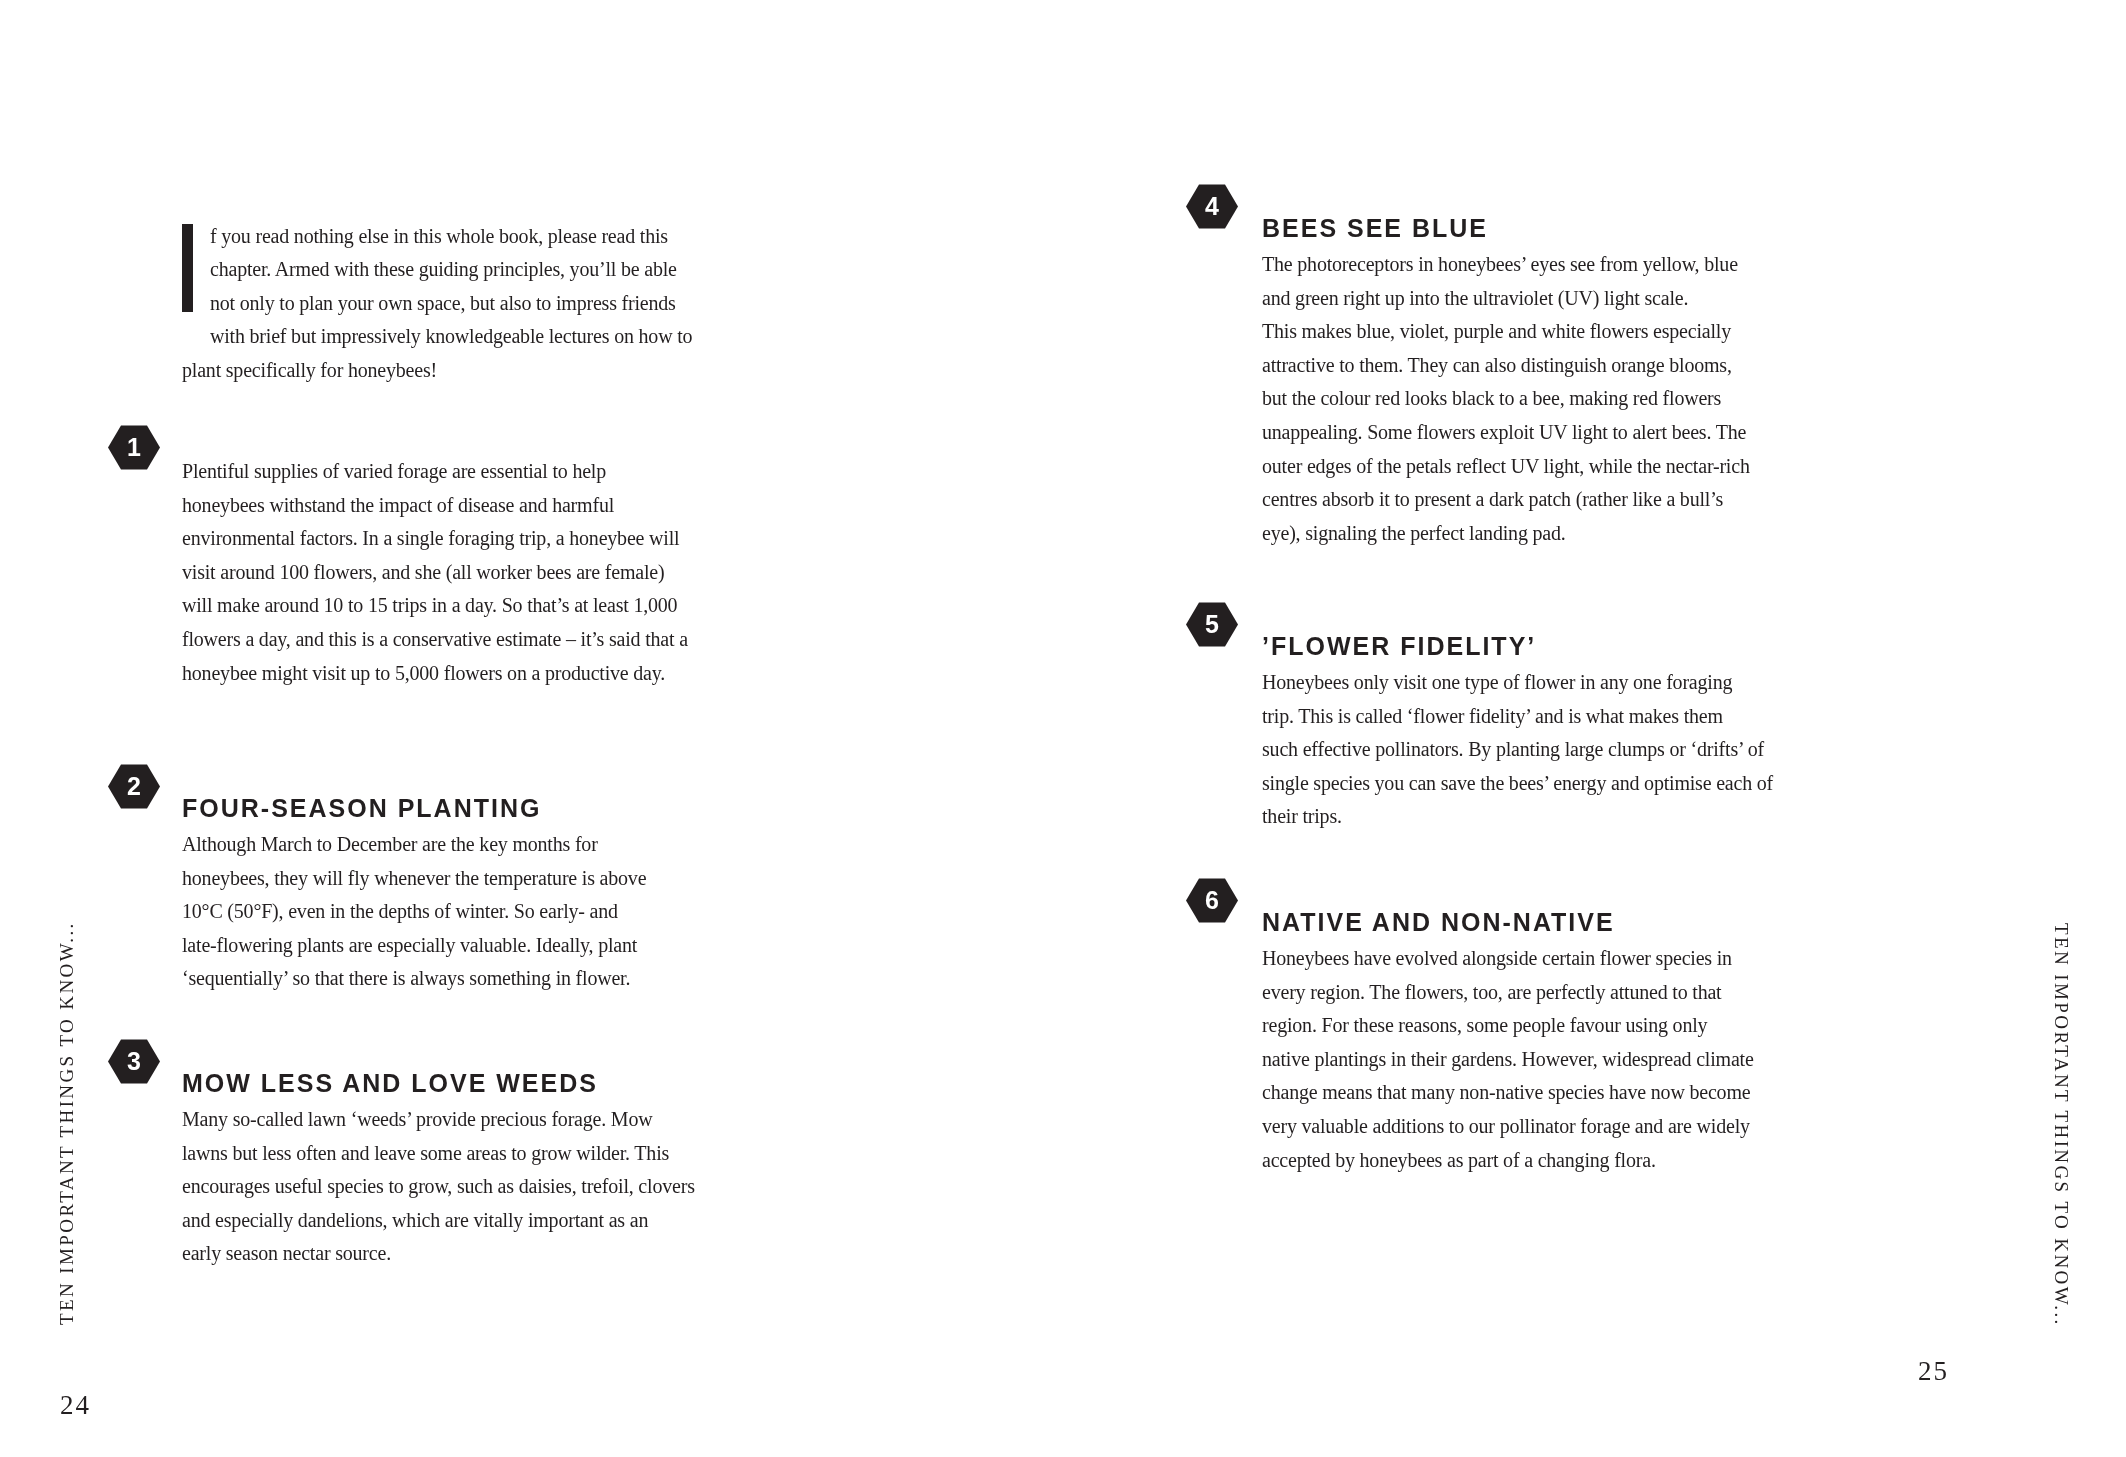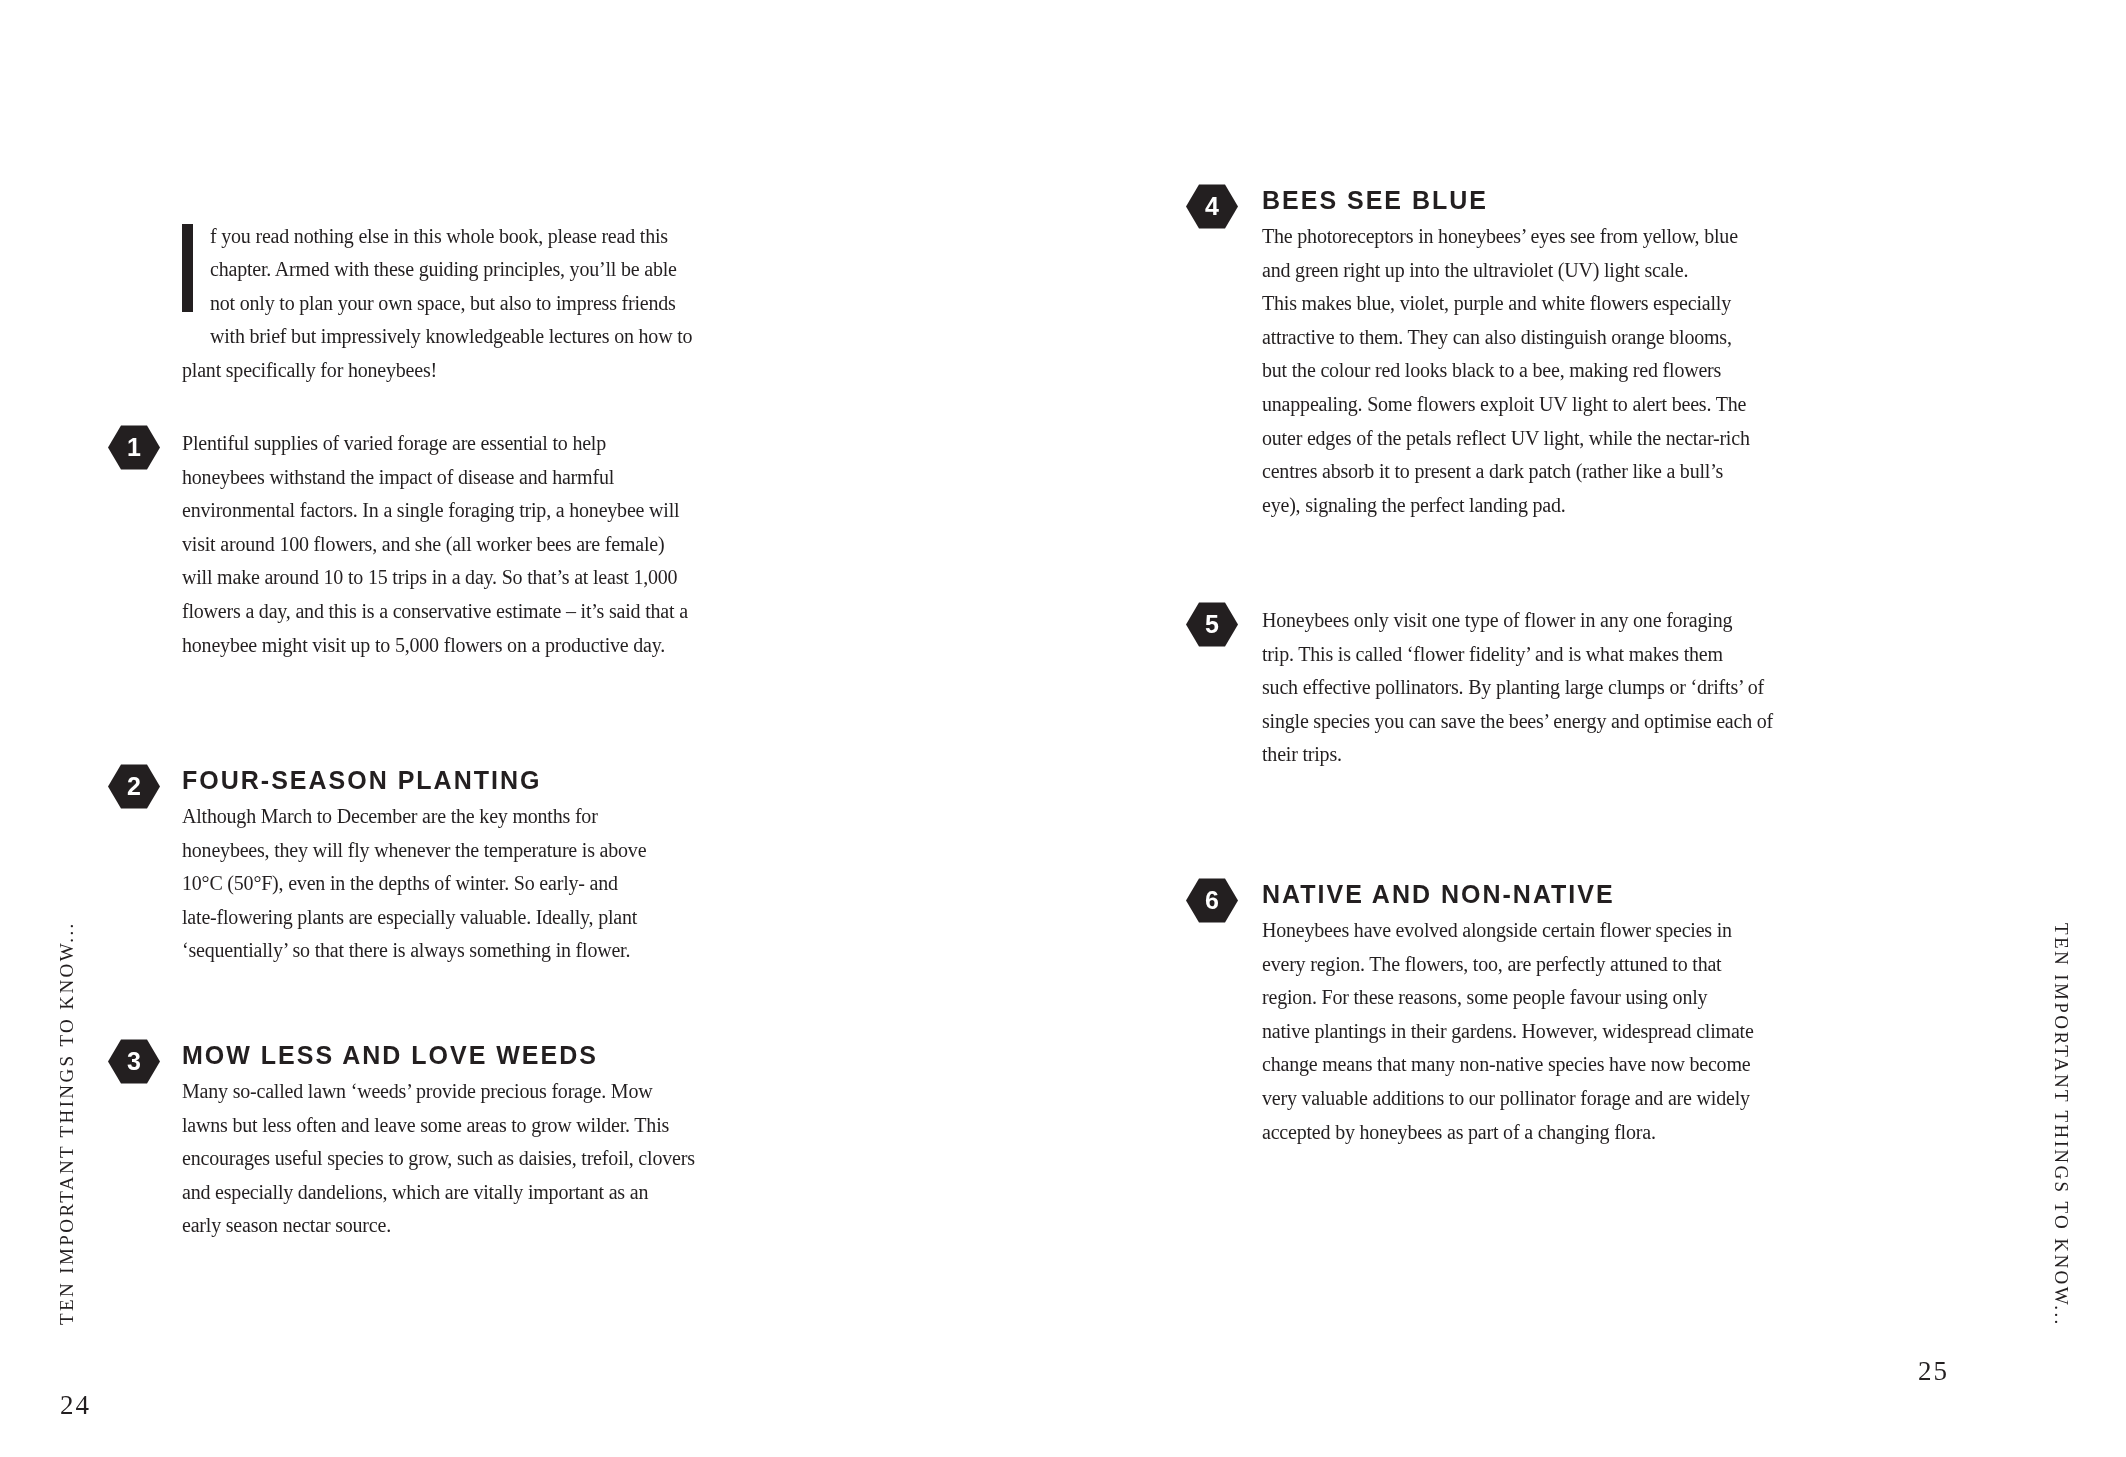--- a/index.html
+++ b/index.html
@@ -32,21 +32,21 @@
   .dropcap {
     display:block;
     width:11px; height:88px;
     margin-top:4px;
     background:#231f20;
     color:transparent;
     overflow:hidden;
   }
   
   .section { position:absolute; }
-  .section .content { margin-left:74px; }
+  .section .content { margin-left:74px;margin-top:28px; }
   .section.right .content { margin-left:76px; }
   .heading {
     margin:0 0 6px 0;
     font-family:"Liberation Sans", sans-serif;
     font-weight:700;
     font-size:25px;
     line-height:28px;
     letter-spacing:2px;
     color:#231f20;
     white-space:nowrap;
@@ -151,20 +151,21 @@
 unappealing. Some flowers exploit UV light to alert bees. The
 outer edges of the petals reflect UV light, while the nectar-rich
 centres absorb it to present a dark patch (rather like a bull’s
 eye), signaling the perfect landing pad.</p>
     </div>
   </div>
 
   <div class="section right" style="left:1186px; top:604px;">
     <div class="badge">5</div>
     <div class="content">
+      <h2 class="heading">’FLOWER FIDELITY’</h2>
       <p class="body w-right">Honeybees only visit one type of flower in any one foraging
 trip. This is called ‘flower fidelity’ and is what makes them
 such effective pollinators. By planting large clumps or ‘drifts’ of
 single species you can save the bees’ energy and optimise each of
 their trips.</p>
     </div>
   </div>
 
   <div class="section right" style="left:1186px; top:880px;">
     <div class="badge">6</div>

